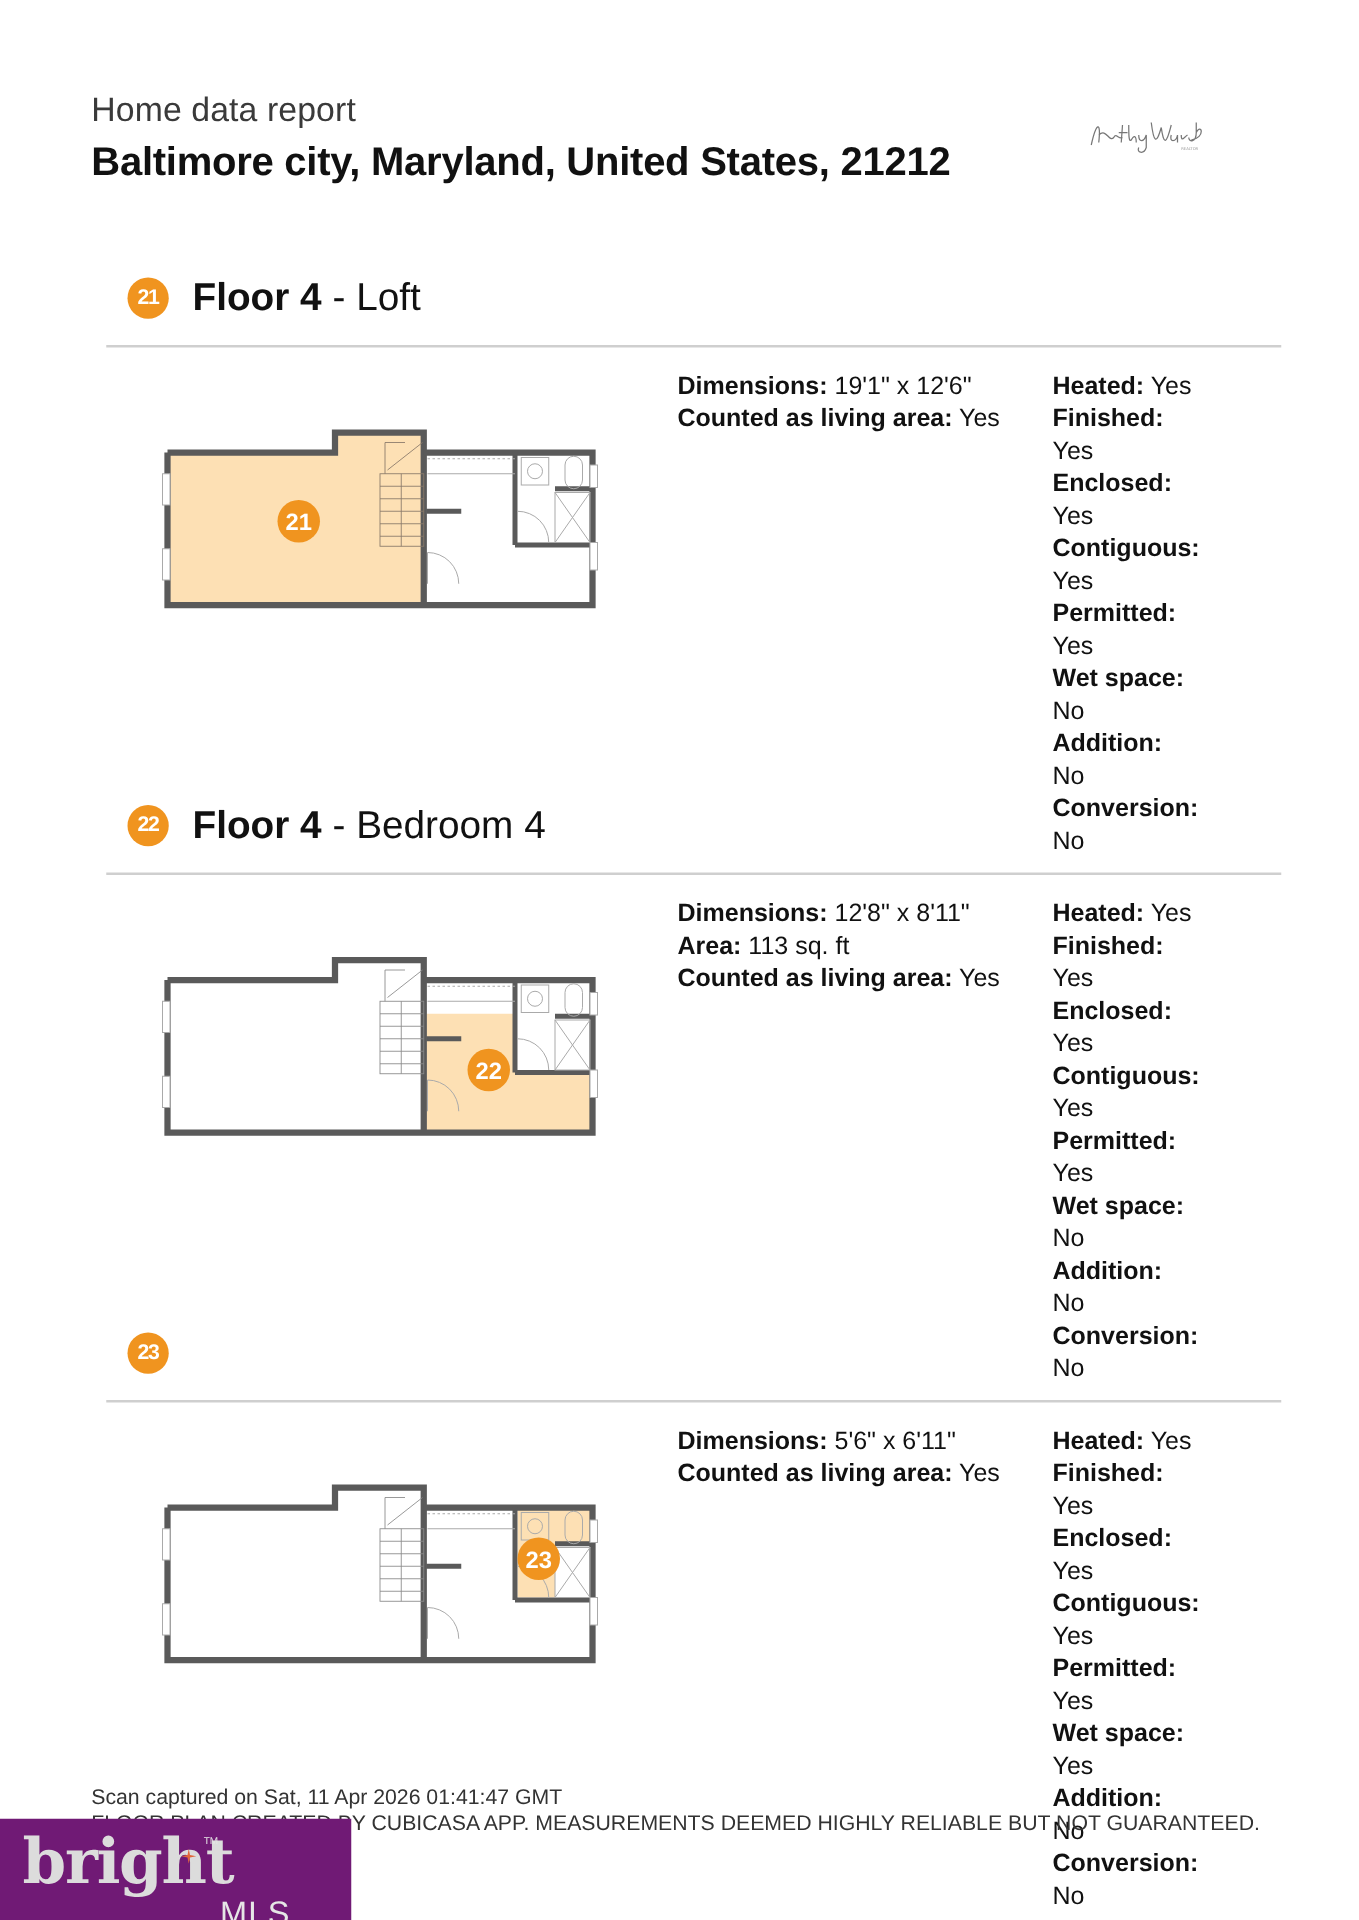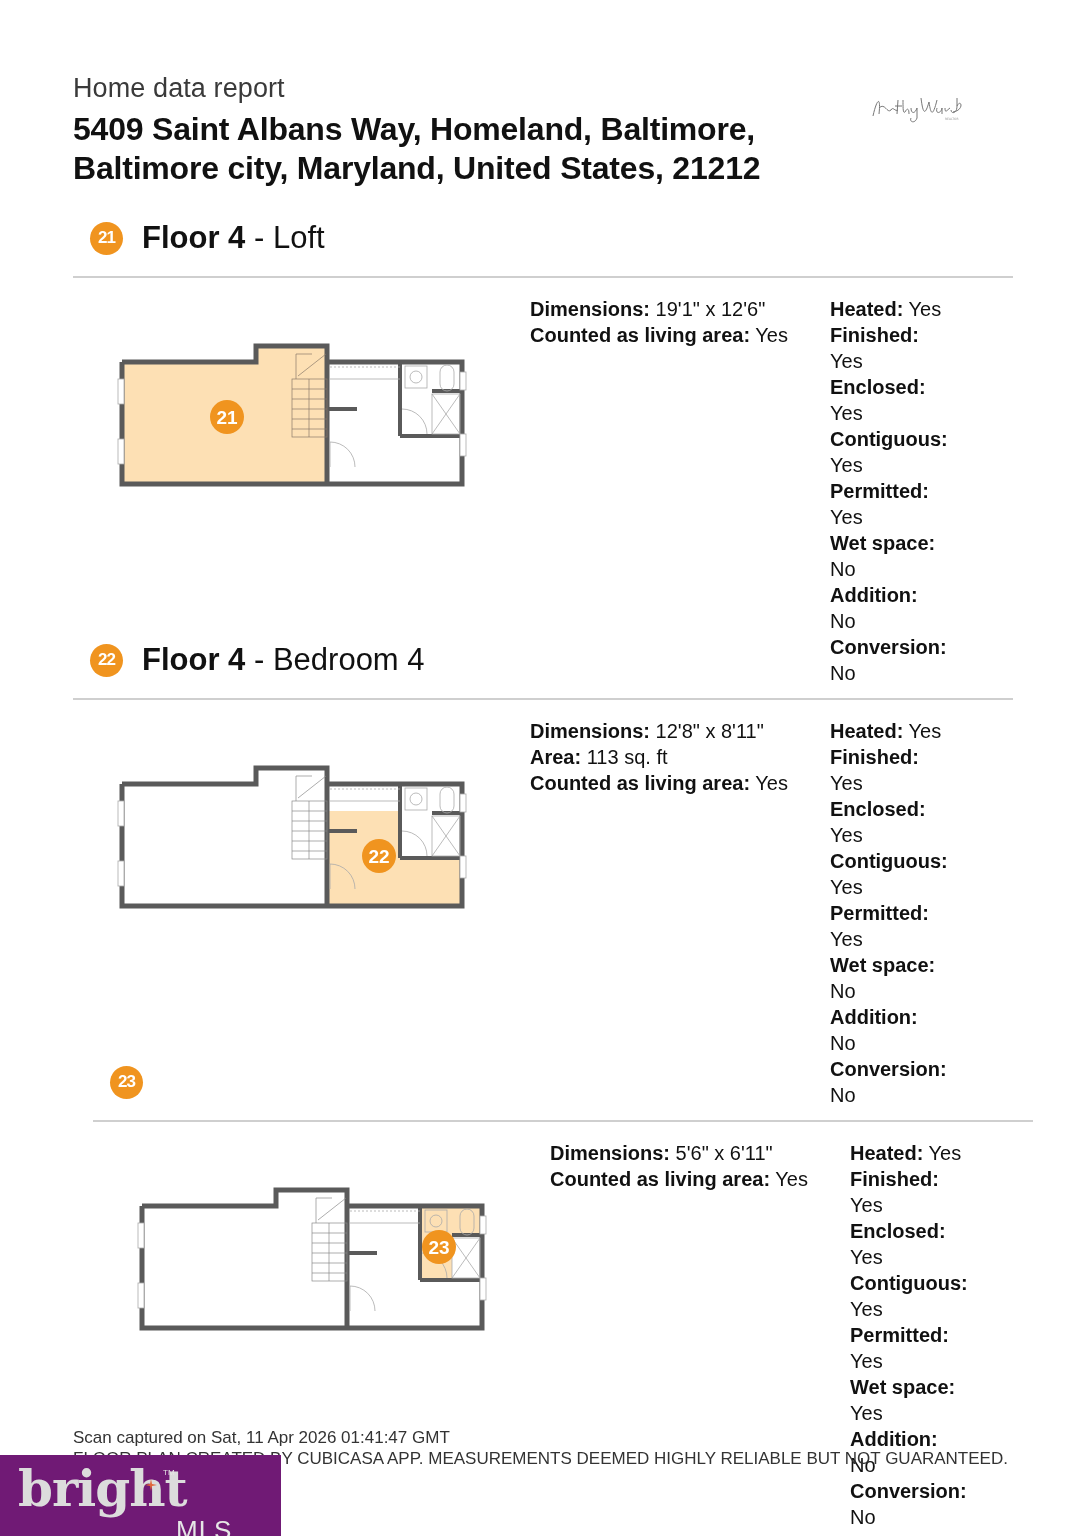--- a/index.html
+++ b/index.html
@@ -3,21 +3,21 @@
 <meta charset="utf-8">
 <style>
   * { box-sizing: border-box; margin: 0; padding: 0; }
   html, body { width: 1087px; height: 1536px; background: #ffffff; overflow: hidden; }
   body { position: relative; font-family: "Liberation Sans", "DejaVu Sans", sans-serif; color: #111; }
 
   .report-label { position: absolute; left: 73px; top: 73px; font-size: 27px; color: #3a3a3a; letter-spacing: 0.1px; }
   .address { position: absolute; left: 73px; top: 110px; font-size: 32px; font-weight: bold; line-height: 39px; color: #111; width: 760px; letter-spacing: -0.2px; }
   .signature { position: absolute; left: 865px; top: 88px; width: 100px; height: 40px; }
 
-  .section { position: absolute; left: 0; width: 947px; height: 420px; padding-left: 31px; }
+  .section { position: absolute; left: 12px; width: 947px; height: 420px; padding-left: 31px; }
   .sec-head { position: absolute; left: 90px; top: 0; height: 44px; display: flex; align-items: center; }
   .badge { width: 33px; height: 33px; border-radius: 50%; background: #f0941f; color: #fff; font-size: 17px; font-weight: bold; display: flex; align-items: center; justify-content: center; letter-spacing: -1px; }
   .sec-title { margin-left: 19px; font-size: 31px; color: #111; white-space: nowrap; }
   .sec-title .b { font-weight: bold; }
   .divider { position: absolute; left: 73px; top: 60px; width: 940px; height: 2px; background: #cfcfcf; }
 
   .plan { position: absolute; left: 112px; top: 118px; width: 360px; height: 160px; }
 
   .info { position: absolute; top: 80px; font-size: 20px; line-height: 26px; color: #111; }
   .info.left { left: 530px; }
@@ -30,21 +30,20 @@
   .bright .word { position: absolute; left: 18px; top: 4px; font-family: "DejaVu Serif", "Liberation Serif", serif; font-size: 50px; font-weight: bold; color: #dcdcdc; letter-spacing: -1px; }
   .bright .mls { position: absolute; left: 176px; top: 30px; font-size: 26px; color: #e6e6e6; letter-spacing: 1px; margin-top: 30px; }
   .bright .tm { position: absolute; left: 163px; top: 13px; font-size: 8px; color: #e6e6e6; }
   .bright .star { position: absolute; left: 145px; top: 24px; width: 12px; height: 12px; }
 </style>
 </head>
 <body>
 
 <div class="report-label">Home data report</div>
 <div class="address">
-  <div>5409 Saint Albans Way, Homeland, Baltimore,</div>
   <div>Baltimore city, Maryland, United States, 21212</div>
 </div>
 
 <svg class="signature" viewBox="0 0 100 40">
   <path d="M8 28 C12 10, 16 8, 14 26 M14 20 C20 14, 22 26, 26 22 C28 18, 30 24, 33 22 M33 12 L32 26 M30 18 L37 18 M38 12 C38 20,38 26,40 24 C42 20,44 20,44 26 M46 20 C46 26,50 26,52 20 L52 30 C50 36,44 34,46 30" stroke="#777" stroke-width="1" fill="none"></path>
   <path d="M56 10 C58 26,60 28,64 14 C66 28,68 28,72 12 M72 20 C70 26,76 26,77 20 L77 26 M80 20 C80 26,82 22,85 20 M86 22 C86 26,92 26,92 18 L92 10 M92 18 C96 10,100 22,88 24" stroke="#777" stroke-width="1" fill="none"></path>
   <text x="80" y="32" font-size="3" fill="#999" font-family="DejaVu Sans, sans-serif">REALTOR</text>
 </svg>
 
 <div class="section" style="top:216px;">
@@ -178,21 +177,21 @@
     <div class="row"><span class="k">Finished:</span><span> Yes</span></div>
     <div class="row"><span class="k">Enclosed:</span><span> Yes</span></div>
     <div class="row"><span class="k">Contiguous:</span><span> Yes</span></div>
     <div class="row"><span class="k">Permitted:</span><span> Yes</span></div>
     <div class="row"><span class="k">Wet space:</span><span> No</span></div>
     <div class="row"><span class="k">Addition:</span><span> No</span></div>
     <div class="row"><span class="k">Conversion:</span><span> No</span></div>
   </div>
 </div>
 
-<div class="section" style="top:1060px;margin-left:20px;">
+<div class="section" style="top:1060px;">
   <div class="sec-head">
     <div class="badge">23</div>
   </div>
   <div class="divider"></div>
 
   <svg class="plan" viewBox="0 0 360 160">
     <polygon points="290,30 348,30 348,57 320,57 320,100 290,100" fill="#fde0b4"></polygon>
     <g fill="none" stroke="#5a5a5a" stroke-width="5">
       <polyline points="10,28 144,28 144,12 215,12 215,150"></polyline>
       <polyline points="215,28 350,28 350,150 10,150 10,28"></polyline>

